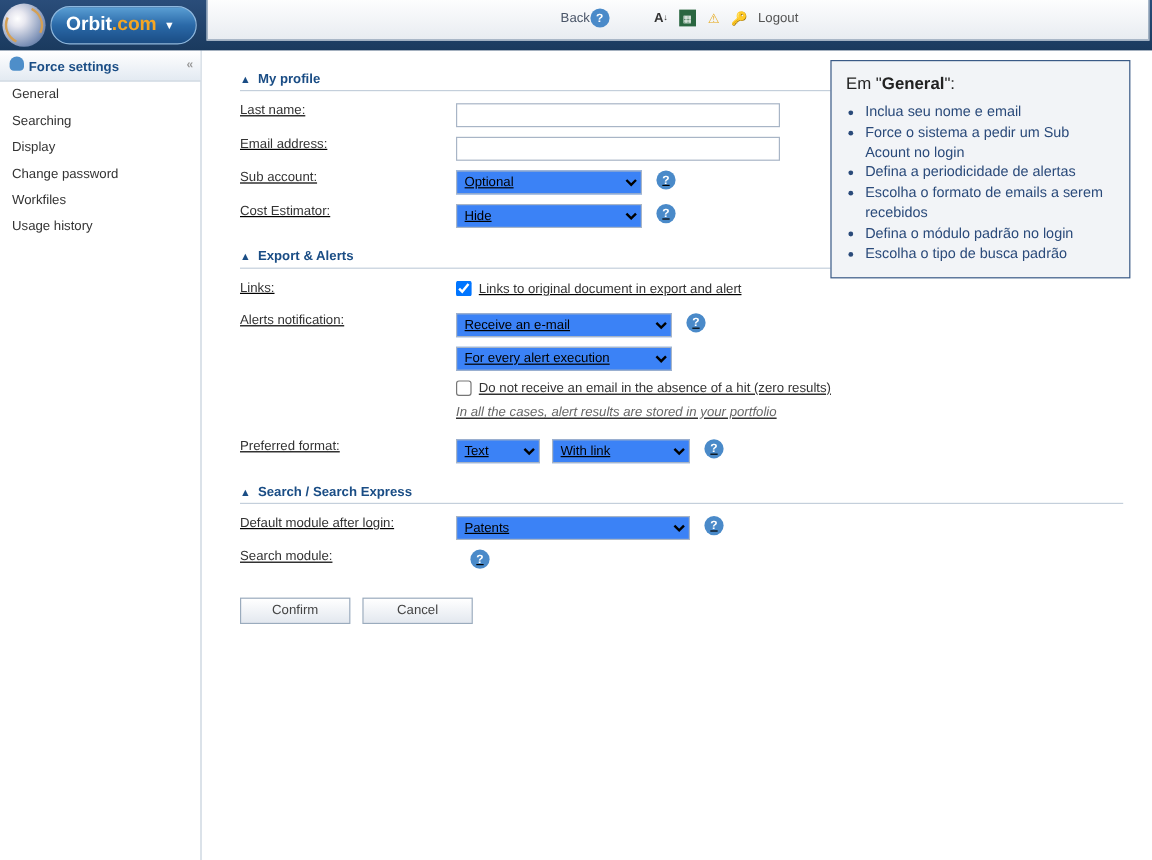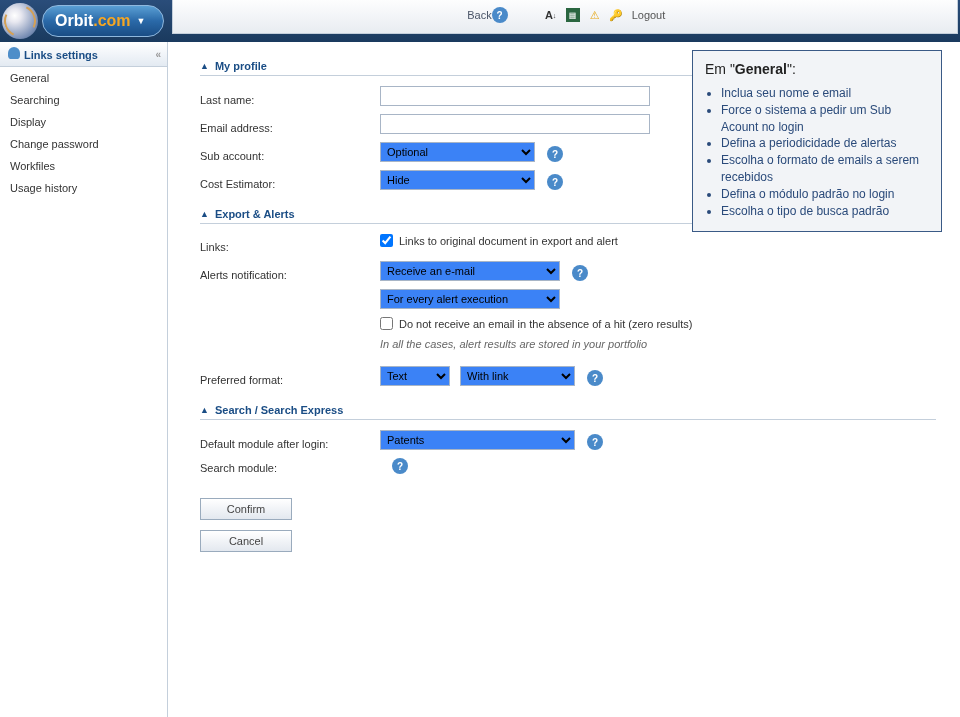--- a/index.html
+++ b/index.html
@@ -23,34 +23,34 @@
 .sidebar { width: 168px; border-right: 1px solid #c4cfdb; background: #fff; }
 .sidebar-header { background: linear-gradient(to bottom, #fff 0%, #e3eaf2 100%); border-bottom: 1px solid #c4cfdb; padding: 5px 8px; display: flex; align-items: center; justify-content: space-between; color: #1a4d85; font-weight: bold; font-size: 11px; }
 .user-icon-tiny { width: 12px; height: 12px; background: #4e8ec9; border-radius: 50% 50% 30% 30%; display: inline-block; margin-right: 4px; }
 .collapse-arrows { color: #999; font-size: 10px; letter-spacing: -2px; }
 .side-item { padding: 5px 10px; color: #333; border-bottom: 0px solid #eee; cursor: pointer; font-size: 11px; }
 
 .content { flex: 1; padding: 10px 24px 10px 32px; position: relative; overflow: auto; }
 .section-head { color: #1a4d85; font-weight: bold; font-size: 11px; display: flex; align-items: center; border-bottom: 1px solid #c4cfdb; padding-bottom: 3px; margin-bottom: 10px; margin-top: 8px; }
 .section-head .tri { margin-right: 6px; font-size: 9px; color: #1a4d85; }
 
-.form-row { display: flex; align-items: flex-end; margin-bottom: 8px; }
+.form-row { display: flex; align-items: flex-start; margin-bottom: 8px; text-decoration: underline; }
 .form-label { width: 180px; color: #333; font-size: 11px; flex-shrink: 0; }
 .text-input { width: 270px; height: 20px; border: 1px solid #a8b5c6; padding: 1px 4px; font-size: 11px; }
 .select-ctrl { height: 20px; border: 1px solid #a8b5c6; font-size: 11px; padding: 1px 2px; background: #3b82f6; }
 .w-small { width: 155px; }
 .w-med { width: 180px; }
 .w-semi { width: 195px; }
 .w-tiny { width: 70px; }
 .w-link { width: 115px; }
 .help-q { width: 16px; height: 16px; border-radius: 50%; background: #4a8ac9; color: #fff; display: flex; align-items: center; justify-content: center; font-size: 10px; font-weight: bold; margin-left: 12px; }
 .checkbox-row { display: flex; align-items: center; gap: 6px; font-size: 11px; color: #333; margin-bottom: 6px; }
 .checkbox-row input { margin: 0; }
 .note { font-style: italic; color: #666; font-size: 11px; margin-left: 0; margin-bottom: 8px; }
-.btn-bar { display: flex; gap: 10px; margin-top: 24px; flex-direction: column; }
+.btn-bar { display: flex; gap: 10px; margin-top: 24px; }
 .btn { width: 92px; height: 22px; background: linear-gradient(to bottom, #fff 0%, #e3e8ef 100%); border: 1px solid #9aabbd; color: #444; font-size: 11px; cursor: pointer; }
 
 .tooltip-box { position: absolute; top: 8px; right: 18px; width: 250px; background: #f2f4f7; border: 1px solid #3a5a86; padding: 10px 12px 12px 12px; font-family: Verdana, sans-serif; }
 .tooltip-title { font-size: 14px; color: #222; margin-bottom: 8px; }
 .tooltip-title b { font-weight: bold; }
 .tooltip-box ul { list-style: disc; padding-left: 16px; }
 .tooltip-box li { font-size: 12px; color: #2a4a7a; line-height: 1.4; margin-bottom: 0; }
 </style>
 </head>
 <body>
@@ -73,21 +73,21 @@
       <span class="ticon" style="color:#e6a817;">⚠</span>
       <span class="ticon" style="color:#c4a817;">🔑</span>
       <span class="logout-txt">Logout</span>
     </div>
   </div>
 </div>
 
 <div class="main">
   <div class="sidebar">
     <div class="sidebar-header">
-      <span><span class="user-icon-tiny"></span><span>Links settings</span></span>
+      <span><span class="user-icon-tiny"></span><span>Force settings</span></span>
       <span class="collapse-arrows">«</span>
     </div>
     <div class="side-item">General</div>
     <div class="side-item">Searching</div>
     <div class="side-item">Display</div>
     <div class="side-item">Change password</div>
     <div class="side-item">Workfiles</div>
     <div class="side-item">Usage history</div>
   </div>
 

